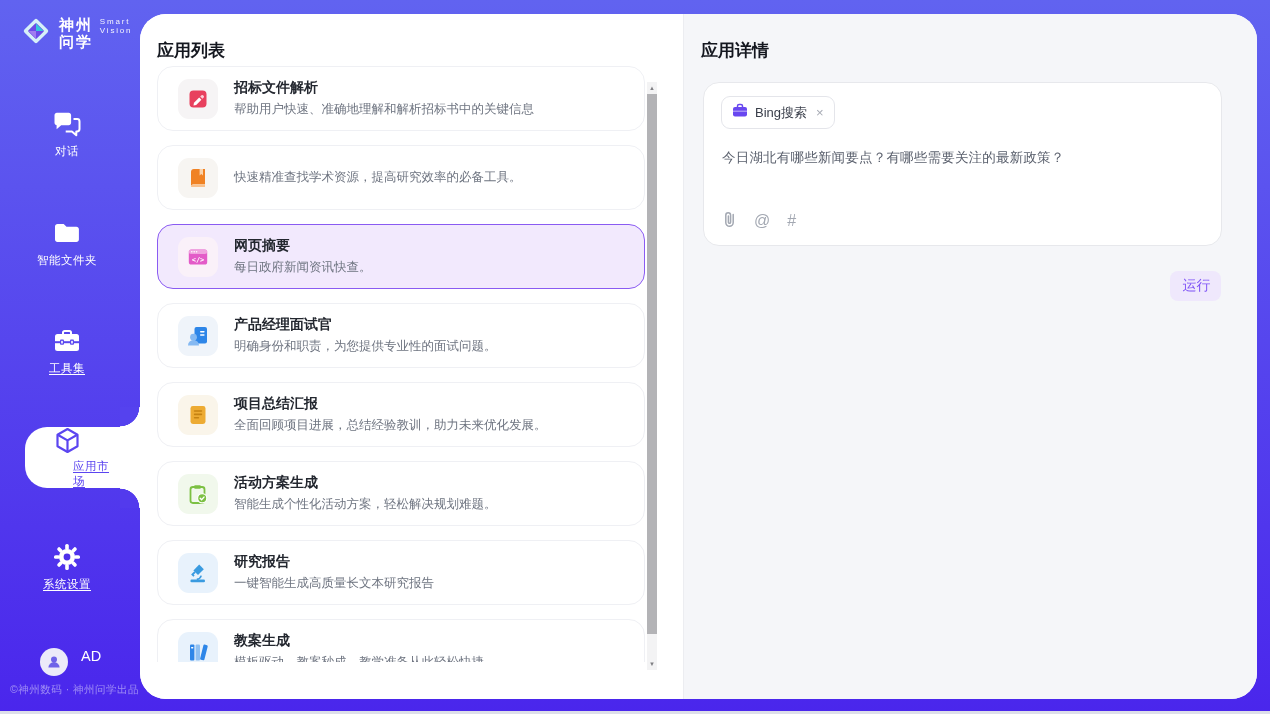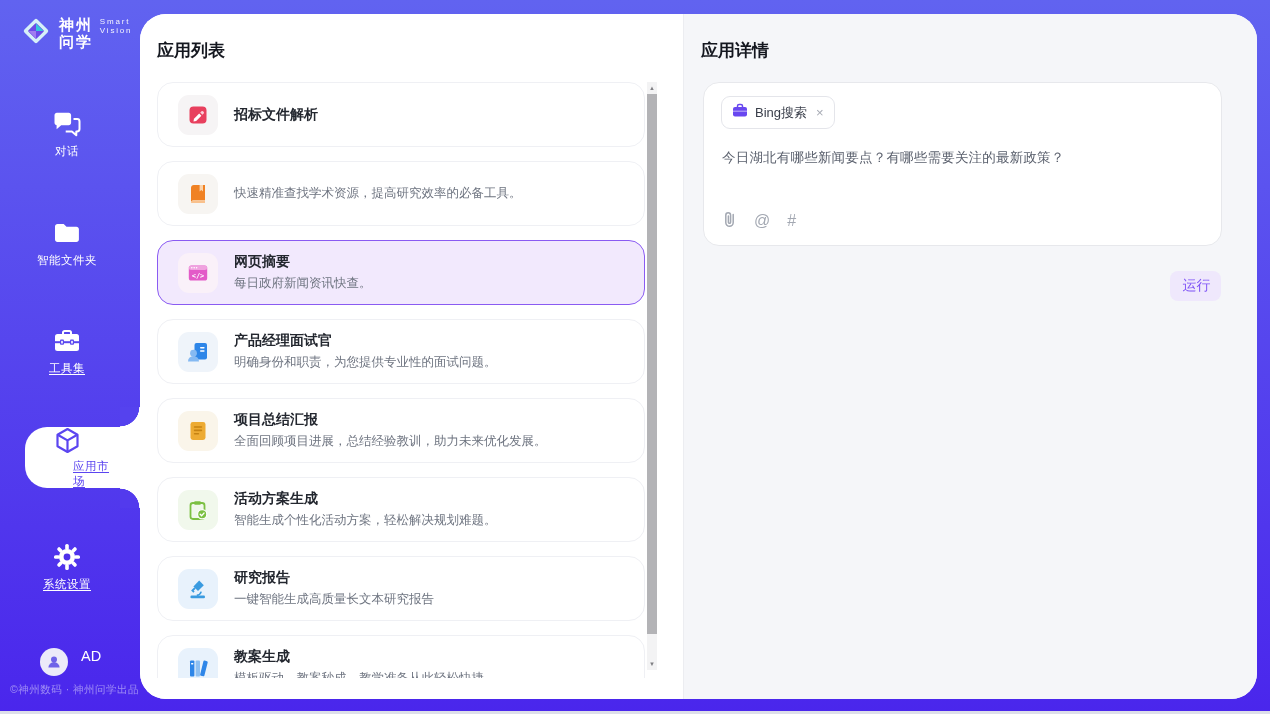--- a/index.html
+++ b/index.html
@@ -28,21 +28,21 @@
   .fillet-bottom{top:488px;background:radial-gradient(circle 20px at 0 20px,#533AED 0 19px,#fff 19.6px);}
   .user-row{position:absolute;left:40px;top:648px;display:flex;gap:13px;cursor:pointer;}
   .avatar{width:28px;height:28px;border-radius:50%;background:#ECEAF9;display:flex;align-items:center;justify-content:center;}
   .user-label{color:#fff;font-size:14.5px;}
   .side-footer{position:absolute;left:10px;top:683px;color:rgba(255,255,255,.45);font-size:10.5px;letter-spacing:.5px;}
   
   .content{position:absolute;left:140px;top:14px;width:1117px;height:685px;background:#fff;
     border-radius:26px;overflow:hidden;display:flex;}
   .list-panel{width:543px;flex-shrink:0;position:relative;background:#fff;border-right:1px solid #ECEDF1;box-sizing:content-box;}
   .panel-title{position:absolute;left:17px;top:25px;font-size:17px;font-weight:700;color:#14171F;}
-  .cards-viewport{position:absolute;left:0;top:68px;width:543px;height:596px;overflow:hidden;}
+  .cards-viewport{position:absolute;left:0;top:52px;width:543px;height:596px;overflow:hidden;}
   .app-card{margin:0 0 14px 17px;width:488px;height:65px;box-sizing:border-box;background:#fff;
     border:1px solid #EFF0F4;border-radius:16px;display:flex;align-items:center;padding-left:20px;gap:16px;cursor:pointer;}
   .app-card.selected{background:#F2E9FD;border:1.5px solid #8A5BF2;}
   .card-icon{width:40px;height:40px;border-radius:11px;display:flex;align-items:center;justify-content:center;flex-shrink:0;}
   .card-texts{display:flex;flex-direction:column;gap:4px;}
   .card-title{font-size:14px;font-weight:700;color:#23272F;}
   .card-desc{font-size:12.5px;color:#6E7480;}
   
   .scrollbar{position:absolute;left:507px;top:68px;width:10px;height:588px;background:#F3F3F4;}
   .sb-arrow{position:absolute;left:0;width:10px;height:12px;display:flex;align-items:center;justify-content:center;
@@ -168,20 +168,21 @@
         <div class="app-card">
     <div class="card-icon" style="background: rgb(246, 244, 245);">
             <svg width="22" height="22" viewBox="0 0 22 22">
               <rect x="2.5" y="2.5" width="17" height="17" rx="4" fill="#E8405E"></rect>
               <path d="M7 14.8l5.2-5.2 2.2 2.2-5.2 5.2-2.7.5.5-2.7z" fill="#fff"></path>
               <path d="M13.2 8.6l1.3-1.3a1.1 1.1 0 011.6 0l.6.6a1.1 1.1 0 010 1.6l-1.3 1.3-2.2-2.2z" fill="#FCCDD7"></path>
             </svg>
           </div>
     <div class="card-texts">
       <div class="card-title">招标文件解析</div>
+      <div class="card-desc">帮助用户快速、准确地理解和解析招标书中的关键信息</div>
     </div>
   </div>
         <div class="app-card">
     <div class="card-icon" style="background: rgb(247, 245, 242);">
             <svg width="22" height="22" viewBox="0 0 22 22">
               <path d="M4 4.8C4 3.3 5.2 2 6.8 2H18v15.2H6.8c-1.5 0-2.8 1.2-2.8 2.5V4.8z" fill="#F08224"></path>
               <path d="M4 19.7c0-1.3 1.2-2.5 2.8-2.5H18v2.8H6.8c-1.5 0-2.8-.1-2.8-.3z" fill="#F9C18D"></path>
               <path d="M12.6 2h3.4v6.4l-1.7-1.4-1.7 1.4z" fill="#FAD3AC"></path>
             </svg>
           </div>

